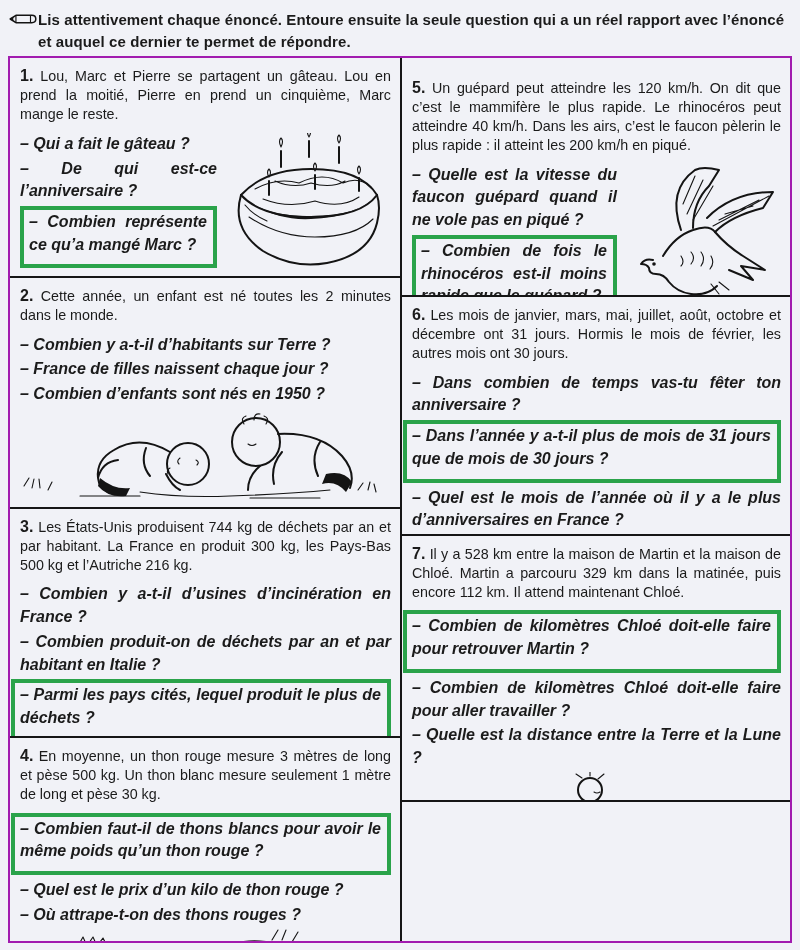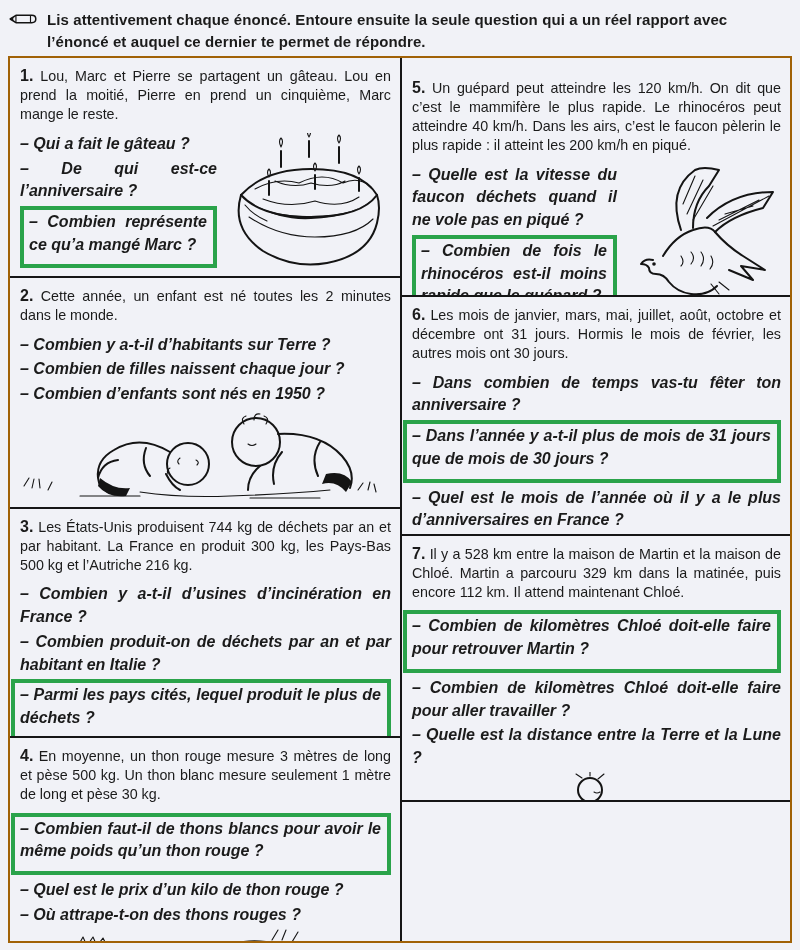--- a/index.html
+++ b/index.html
@@ -9,32 +9,32 @@
   }
   *{box-sizing:border-box;margin:0;padding:0;}
   body{
     width:800px;height:950px;overflow:hidden;
     background:var(--paper);
     font-family:"Liberation Sans","DejaVu Sans",sans-serif;
     color:var(--ink);
   }
   
   .header{
-    display:flex;align-items:flex-start;gap:9px;
+    display:flex;align-items:flex-start;gap:0;
     padding:9px 10px 5px 8px;height:56px;
   }
   .header .icon{flex:0 0 auto;margin-top:2px;}
   .header .instruction{
     font-weight:bold;font-size:15px;line-height:1.45;
     letter-spacing:.1px;
   }
   
   .grid{
     margin:0 8px;height:887px;
-    border:2px solid #a16207;
+    border:2px solid #a21caf;
     display:flex;background:var(--paper);
   }
   .col{width:50%;display:flex;flex-direction:column;}
   .col.right{border-left:2px solid #161616;}
   .cell{
     overflow:hidden;position:relative;
     padding:7px 9px 4px 10px;
     border-bottom:2px solid #161616;
   }
   .cell:last-child{border-bottom:none;}
@@ -107,21 +107,21 @@
         <p class="q">– De qui est-ce l’anniversaire ?</p>
         <p class="q circled">– Combien représente ce qu’a mangé Marc ?</p>
         <p class="q">– Quel était le poids du fêter ?</p>
       </div>
     </section>
 
     <section class="cell c2">
       <p class="statement"><span class="num">2.</span> <span>Cette année, un enfant est né toutes les 2 minutes dans le monde.</span></p>
       <div class="questions">
         <p class="q">– Combien y a-t-il d’habitants sur Terre ?</p>
-        <p class="q">– Combien de filles naissent chaque jour ?</p>
+        <p class="q">– France de filles naissent chaque jour ?</p>
         <p class="q">– Combien d’enfants sont nés en 1950 ?</p>
       </div>
       <div class="bottom-art">
         <svg class="illus" width="362" height="92" viewBox="0 0 362 92">
           <path class="thin" d="M4 78 l5 -8 M12 80 l2 -9 M20 80 l-1 -9 M28 82 l4 -8 M338 82 l5 -7 M348 82 l2 -8 M356 84 l-2 -8"></path>
           <circle cx="168" cy="56" r="21"></circle>
           <path class="thin" d="M176 52 q4 2 1 5 M160 50 q-4 3 -1 6 M150 60 q-4 2 -2 6"></path>
           <path d="M150 44 Q120 26 94 42 Q76 52 78 70 Q79 80 88 84 M98 52 q-16 2 -20 18 M126 40 q-6 16 4 28 M146 66 q6 12 14 16"></path>
           <path class="fill" d="M80 70 q14 12 30 10 l-4 8 q-18 2 -28 -10 Z"></path>
           <circle cx="236" cy="34" r="24"></circle>
@@ -179,21 +179,21 @@
           <path class="thin" d="M64 50 L80 16 M70 56 L90 22 M60 40 L72 12"></path>
           <path d="M84 54 Q110 28 150 28 L140 44 Q108 52 92 68"></path>
           <path class="thin" d="M96 56 L136 36 M90 62 L146 32 M102 50 L130 42"></path>
           <path d="M30 96 q-8 -2 -12 4 q6 0 8 4 q0 6 7 6 q8 0 13 8 q8 10 22 12 q16 2 26 -8"></path>
           <circle class="fill" cx="31" cy="100" r="1.8"></circle>
           <path d="M40 92 Q52 72 70 66 Q86 60 92 68 Q104 82 120 92 L142 106 L118 102 L130 116 L106 106"></path>
           <path class="thin" d="M58 92 q4 6 0 10 M68 88 q5 6 0 12 M78 88 q5 7 0 14 M88 92 q4 7 -1 13 M96 118 l10 8 M88 120 l8 10"></path>
         </svg>
       </span>
       <div class="questions">
-        <p class="q">– Quelle est la vitesse du faucon déchets quand il ne vole pas en piqué ?</p>
+        <p class="q">– Quelle est la vitesse du faucon guépard quand il ne vole pas en piqué ?</p>
         <p class="q circled">– Combien de fois le rhinocéros est-il moins rapide que le guépard ?</p>
       </div>
     </section>
 
     <section class="cell c6">
       <p class="statement"><span class="num">6.</span> <span>Les mois de janvier, mars, mai, juillet, août, octobre et décembre ont 31 jours. Hormis le mois de février, les autres mois ont 30 jours.</span></p>
       <div class="questions">
         <p class="q">– Dans combien de temps vas-tu fêter ton anniversaire ?</p>
         <p class="q circled">– Dans l’année y a-t-il plus de mois de 31 jours que de mois de 30 jours ?</p>
         <p class="q">– Quel est le mois de l’année où il y a le plus d’anniversaires en France ?</p>

